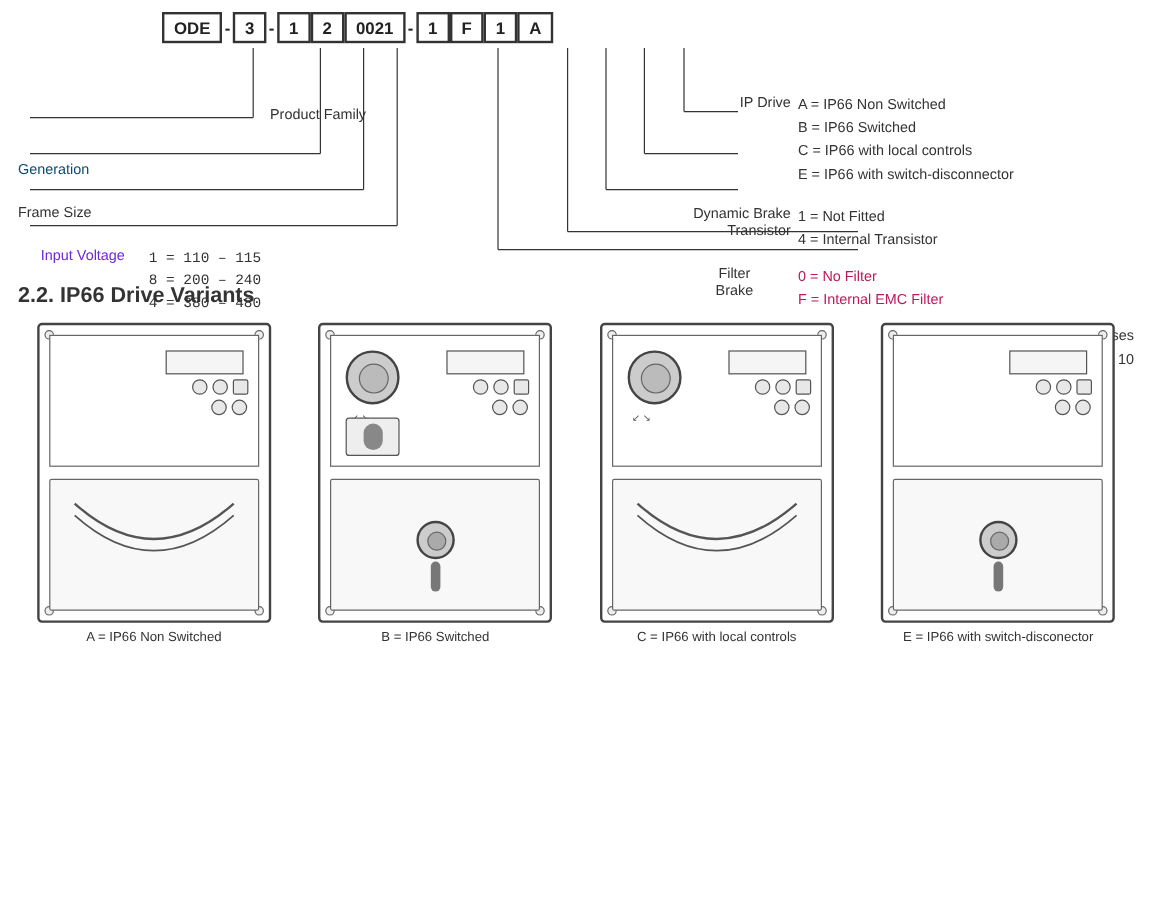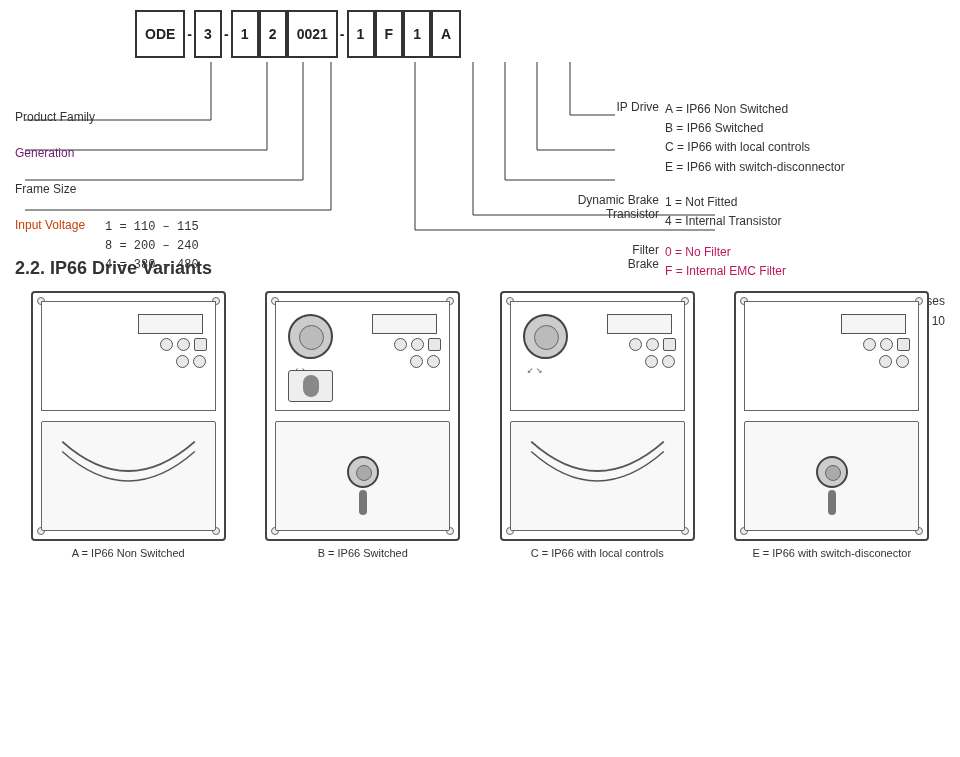--- a/index.html
+++ b/index.html
@@ -21,21 +21,21 @@
 
     .part-number-boxes {
       display: flex;
       align-items: center;
       margin-left: 120px;
       margin-bottom: 2px;
     }
 
     .pn-box {
       border: 2px solid #333;
-      padding: 14px 8px;
+      padding: 3px 8px;
       font-size: 14px;
       font-weight: bold;
       min-width: 28px;
       text-align: center;
     }
     .pn-sep {
       font-size: 14px;
       font-weight: bold;
       padding: 0 2px;
     }
@@ -177,31 +177,31 @@
       <line x1="490" y1="120" x2="600" y2="120" stroke="#333" stroke-width="1"></line>
 
       <line x1="522" y1="2" x2="522" y2="90" stroke="#333" stroke-width="1"></line>
       <line x1="522" y1="90" x2="600" y2="90" stroke="#333" stroke-width="1"></line>
 
       <line x1="555" y1="2" x2="555" y2="55" stroke="#333" stroke-width="1"></line>
       <line x1="555" y1="55" x2="600" y2="55" stroke="#333" stroke-width="1"></line>
     </svg>
 
     <div style="position:absolute; top:50px; left:0; width:300px;">
+      <div style="display:flex; align-items:center; margin-bottom:32px;justify-content:flex-end;">
+        <span style="font-size:12px; color:#333; min-width:90px;">Product Family</span>
+      </div>
       <div style="display:flex; align-items:center; margin-bottom:22px;">
-        <span style="font-size:12px; color:#333; min-width:90px;">Product Family</span>
-      </div>
-      <div style="display:flex; align-items:center; margin-bottom:22px;">
-        <span style="font-size:12px; color:#701a75; min-width:90px;">Generation</span>
+        <span style="font-size:12px; color:#0c4a6e; min-width:90px;">Generation</span>
       </div>
       <div style="display:flex; align-items:center; margin-bottom:22px;">
         <span style="font-size:12px; color:#333; min-width:90px;">Frame Size</span>
       </div>
       <div style="display:flex; align-items:flex-start;">
-        <span style="font-size:12px; color:#c2410c; min-width:90px;">Input Voltage</span>
+        <span style="font-size:12px; color:#6d28d9; min-width:90px;margin-left:19px;">Input Voltage</span>
         <div style="font-size:12px; color:#333; line-height:1.6;font-family:Liberation Mono, monospace;">
           <div>1 = 110 – 115</div>
           <div>8 = 200 – 240</div>
           <div>4 = 380 – 480</div>
         </div>
       </div>
     </div>
 
     <div style="position:absolute; top:40px; right:0; width:380px;">
 
@@ -220,21 +220,21 @@
           <div style="font-size:12px; color:#333;">Dynamic Brake</div>
           <div style="font-size:12px; color:#333;">Transistor</div>
         </div>
         <div style="font-size:12px; color:#333; line-height:1.6;">
           <div>1 = Not Fitted</div>
           <div>4 = Internal Transistor</div>
         </div>
       </div>
 
       <div style="display:flex; align-items:flex-start; margin-bottom:12px;">
-        <div style="text-align:right; min-width:100px; padding-right:6px;">
+        <div style="text-align:center; min-width:100px; padding-right:6px;">
           <div style="font-size:12px; color:#333;">Filter</div>
           <div style="font-size:12px; color:#333;">Brake</div>
         </div>
         <div style="font-size:12px; color:#be185d; line-height:1.6;">
           <div>0 = No Filter</div>
           <div>F = Internal EMC Filter</div>
         </div>
       </div>
 
       <div style="display:flex; justify-content:flex-end; margin-bottom:6px;">

